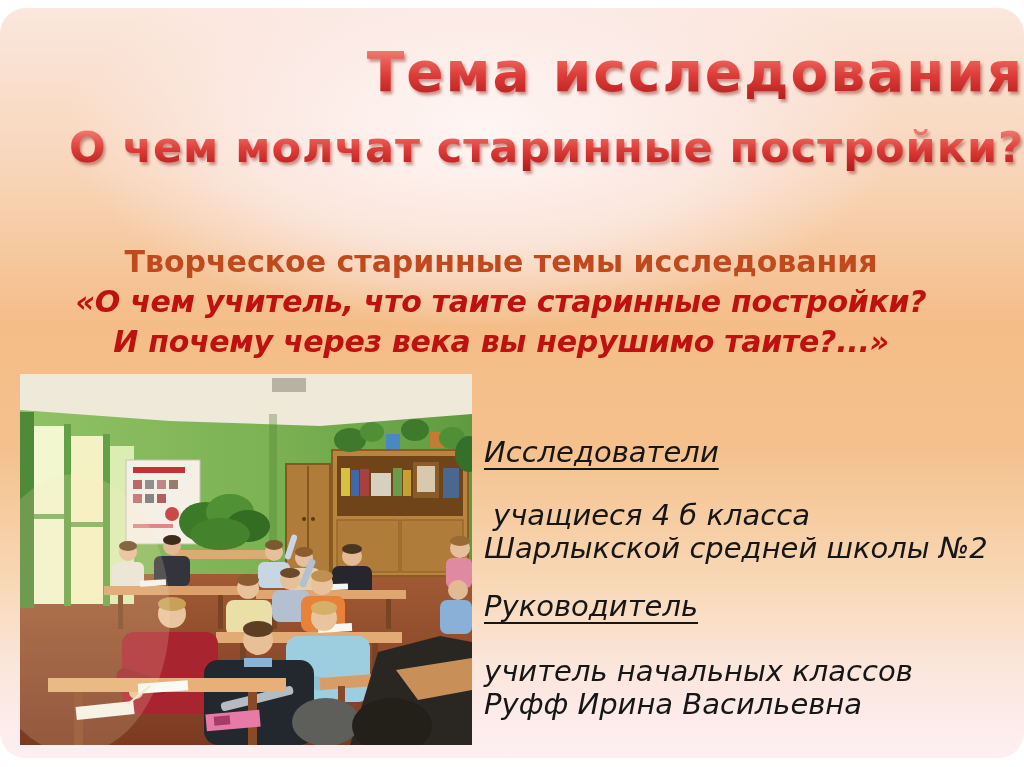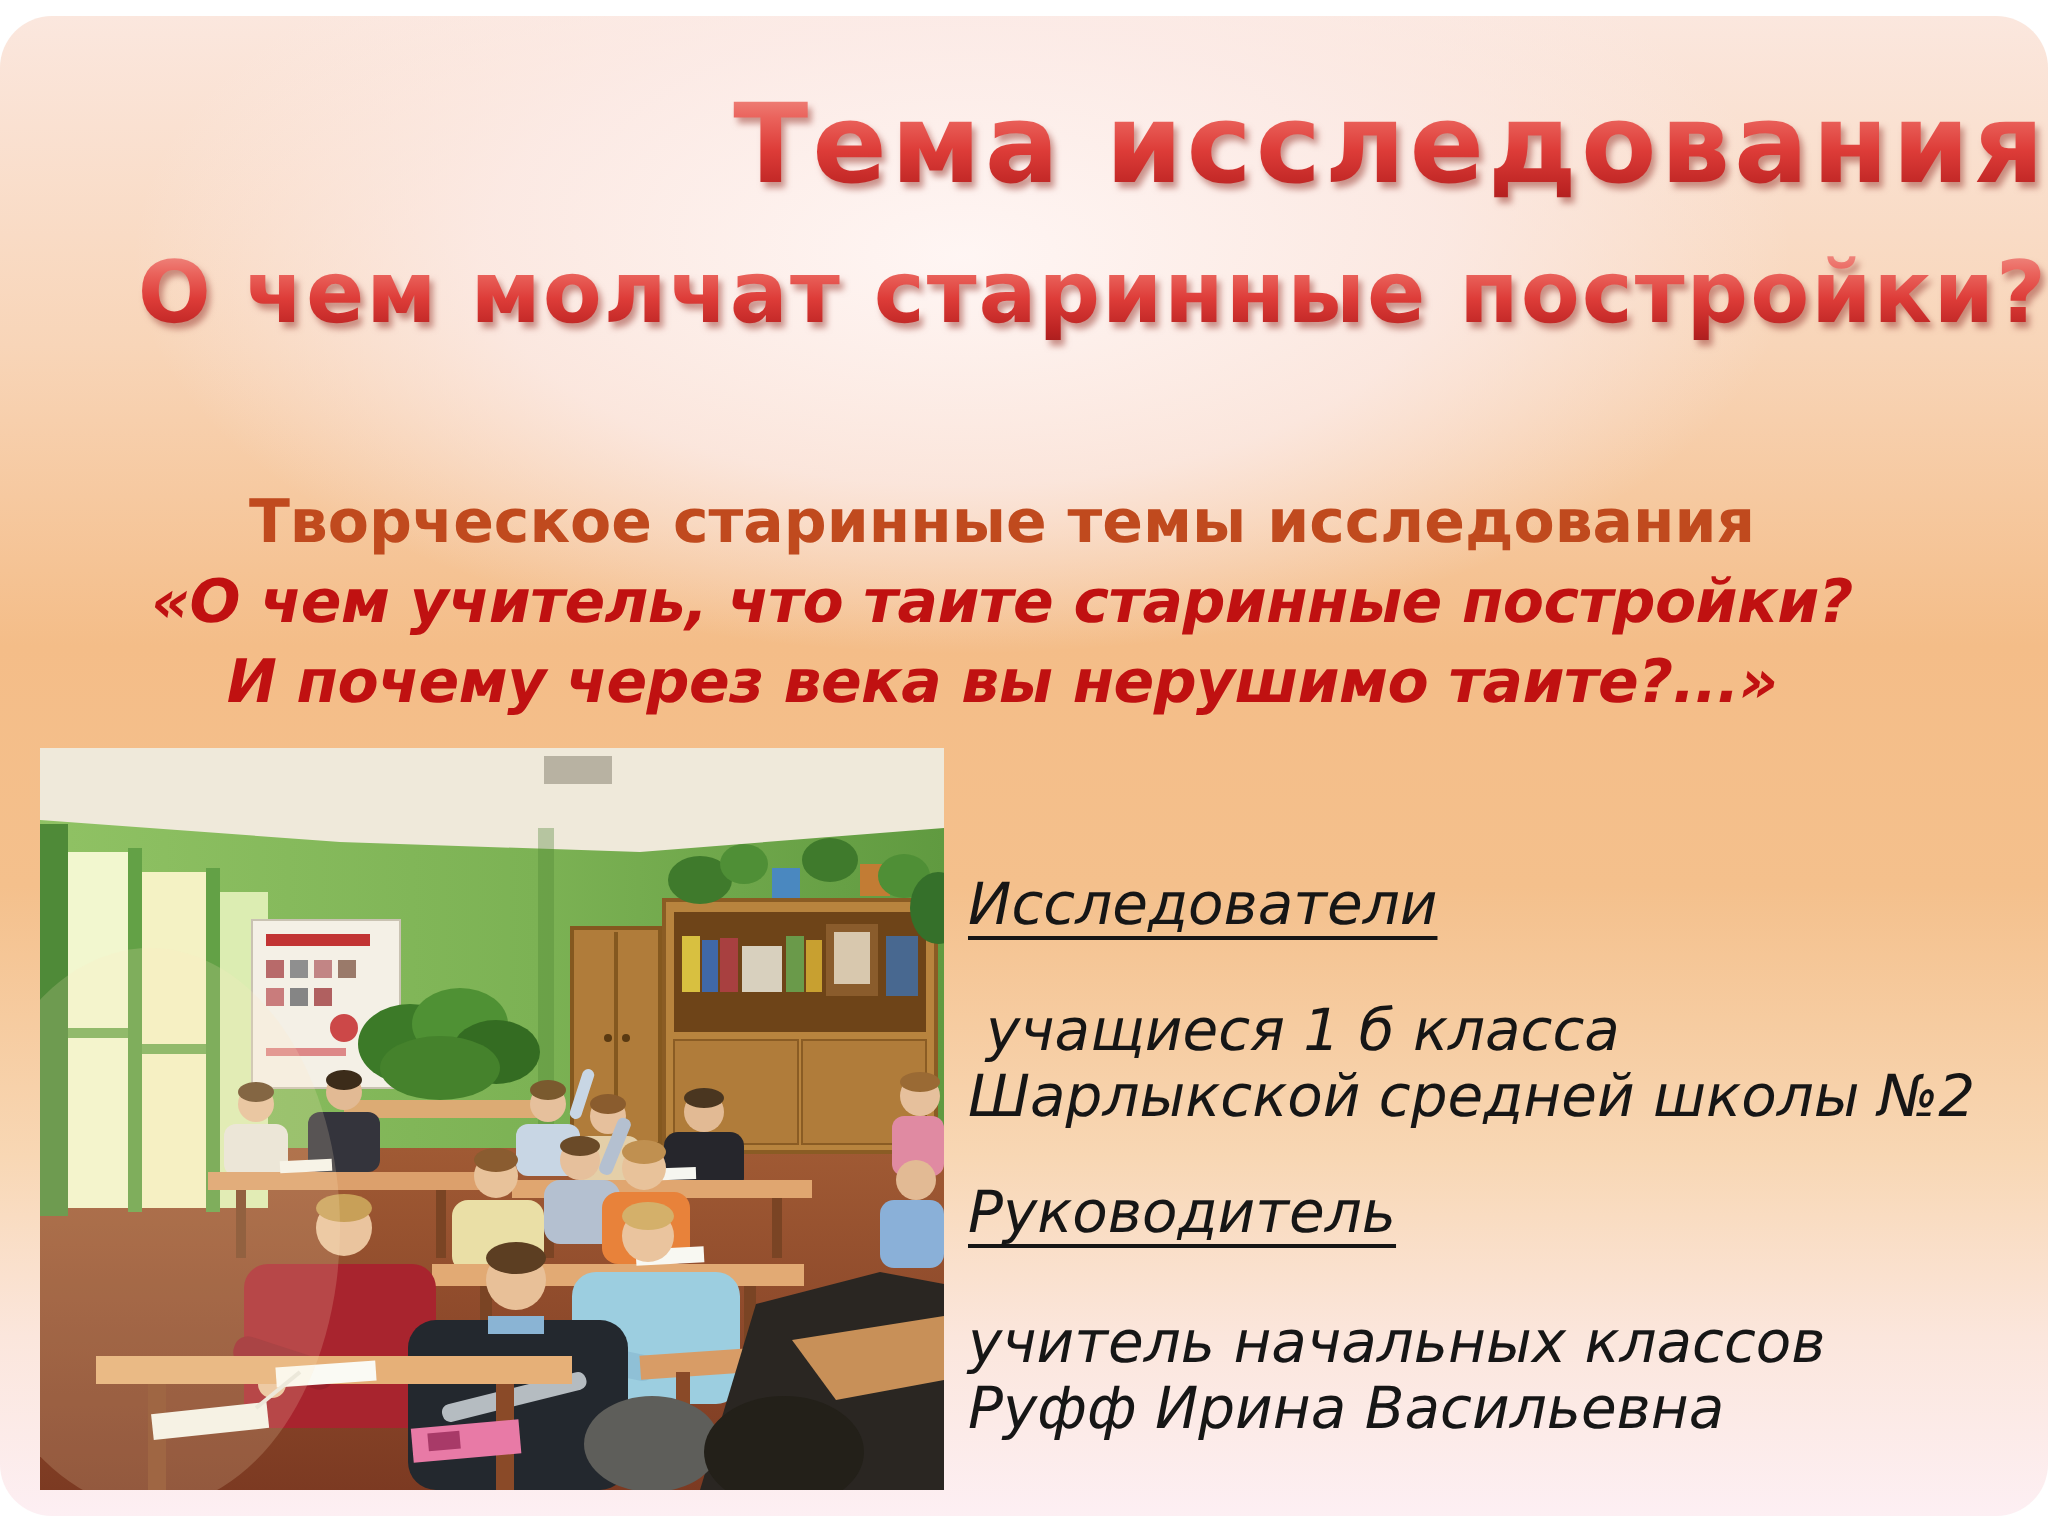--- a/index.html
+++ b/index.html
@@ -265,21 +265,21 @@
           <polygon points="376,296 452,284 452,316 398,326" fill="#c89058"></polygon>
           <ellipse cx="306" cy="348" rx="34" ry="24" fill="#5e5e5a"></ellipse>
           <ellipse cx="372" cy="352" rx="40" ry="28" fill="#232019"></ellipse>
         </g>
 
         <ellipse cx="55" cy="240" rx="95" ry="140" fill="#ffe9c0" opacity="0.18"></ellipse>
       </svg>
     </div>
 
     <div class="credit heading pos-res-h">Исследователи</div>
-    <div class="credit pos-res-1">учащиеся 1 б класса</div>
+    <div class="credit pos-res-1">учащиеся 4 б класса</div>
     <div class="credit pos-res-2">Шарлыкской средней школы №2</div>
 
     <div class="credit heading pos-sup-h">Руководитель</div>
     <div class="credit pos-sup-1">учитель начальных классов</div>
     <div class="credit pos-sup-2">Руфф Ирина Васильевна</div>
 
   </div>
 </div>
 
 </body></html>

